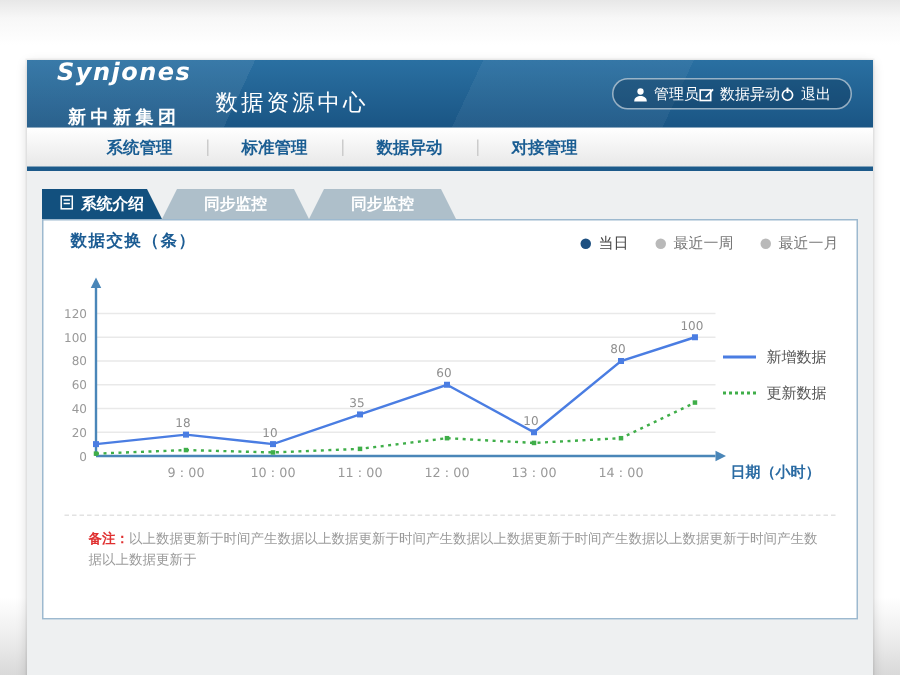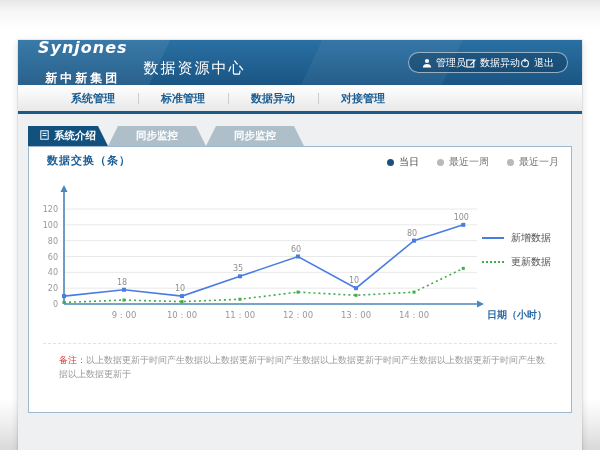--- a/index.html
+++ b/index.html
@@ -59,21 +59,21 @@
   .radio .dot{width:7px;height:7px;border-radius:50%;background:#b9b9b9;}
   .radio.on .dot{background:#1c4f80;}
   .radio.on{color:#444;}
   .y-label{position:absolute;left:18px;top:6px;color:#1d5d94;font-weight:bold;font-size:11px;letter-spacing:1px;z-index:3;}
   .series-legend{position:absolute;right:20px;top:84px;display:flex;flex-direction:column;gap:10px;z-index:3;}
   .leg-row{display:flex;align-items:center;gap:7px;font-size:10px;color:#555;}
   .leg-swatch{width:22px;height:0;}
   .chart-svg{position:absolute;left:0;top:0;pointer-events:none;z-index:1;}
   .divider{position:absolute;left:14px;right:14px;top:196px;border-top:1px dashed #e2e2e2;}
   .footnote{position:absolute;left:30px;top:207px;right:24px;font-size:9px;line-height:1.5;color:#9a9a9a;}
-  .footnote .note-label{color:#e03030;font-weight:normal;}
+  .footnote .note-label{color:#e03030;font-weight:bold;}
 </style>
 </head>
 <body>
 
 <div class="page">
 
   <div class="hdr">
     <div class="logo">
       <div class="logo-en">Synjones</div>
       <div class="logo-cn">新中新集团</div>

